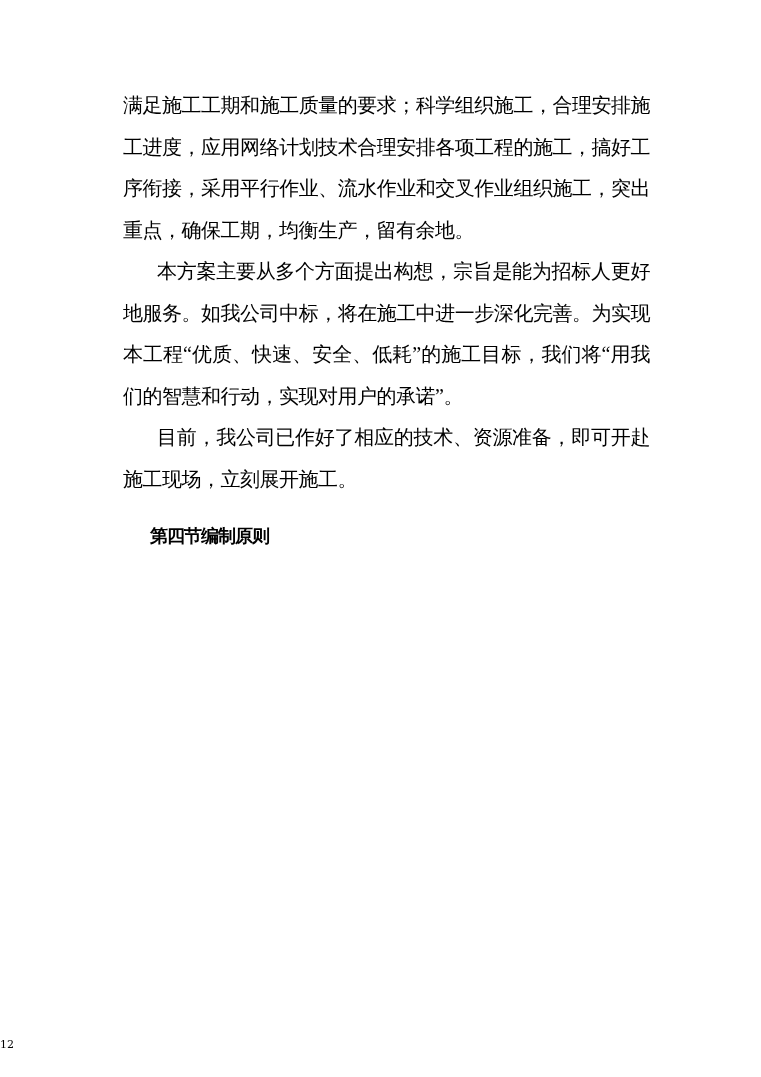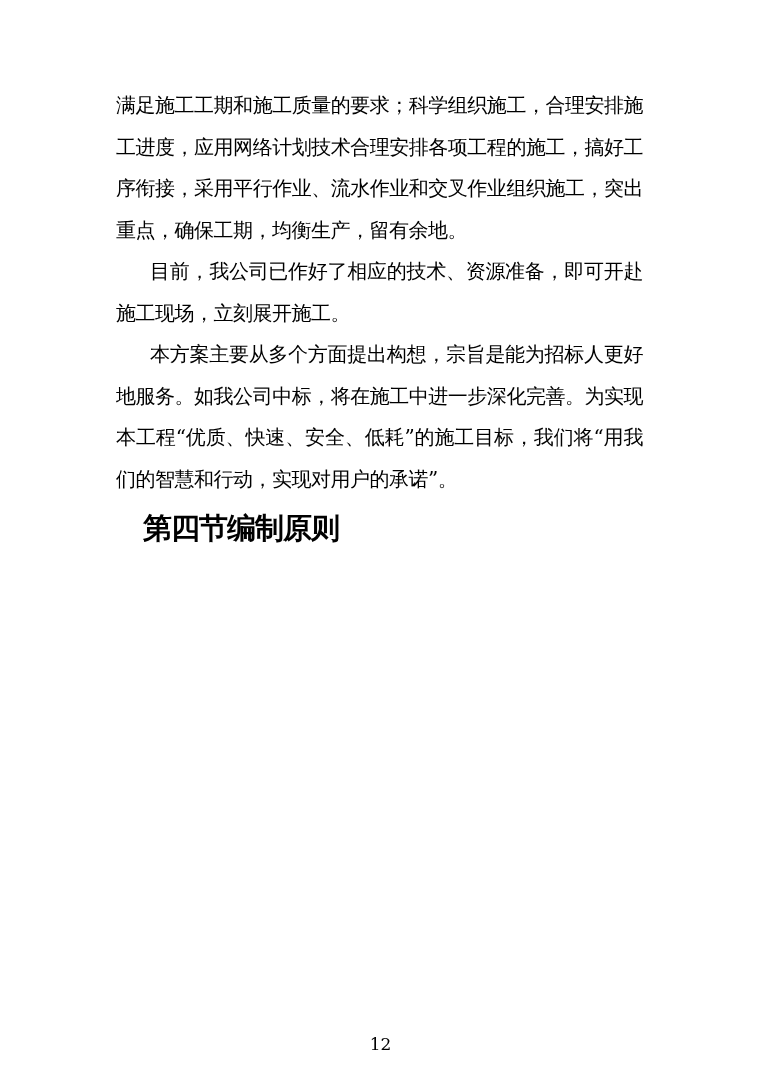--- a/index.html
+++ b/index.html
@@ -11,70 +11,71 @@
     position: relative;
     width: 761px;
     height: 1077px;
     background: #ffffff;
     overflow: hidden;
     font-family: "DejaVu Serif", "Liberation Serif", serif;
     color: #000000;
   }
   .body-text {
     position: absolute;
-    left: 116px;
+    left: 123px;
     top: 85px;
     width: 527px;
     font-size: 20px;
     line-height: 41.5px;
     letter-spacing: -0.5px;
     text-align: justify;
     text-justify: inter-character;
+    font-family: Liberation Serif, serif;
   }
   .body-text p {
     margin: 0;
     padding: 0;
   }
   .body-text p.indent {
     text-indent: 34px;
   }
   .section-heading {
-    font-size: 29px;
+    font-size: 18px;
     font-weight: 700;
     line-height: 42px;
     letter-spacing: -1px;
-    margin: 7px 0 35px 27px;
+    margin: 15px 0 35px 27px;
     text-align: left;
     text-indent: 0;
   }
   .page-footer {
     position: absolute;
     left: 0;
     right: 0;
     top: 1036px;
-    text-align: center;
-    font-size: 17px;
+    text-align: left;
+    font-size: 11px;
     line-height: 17px;
     letter-spacing: 0;
   }
 </style>
 </head>
 <body>
 
 <div class="page">
 
   <div class="body-text">
 
     <p>满足施工工期和施工质量的要求；科学组织施工，合理安排施工进度，应用网络计划技术合理安排各项工程的施工，搞好工序衔接，采用平行作业、流水作业和交叉作业组织施工，突出重点，确保工期，均衡生产，留有余地。</p>
 
 
 
+    <p class="indent">本方案主要从多个方面提出构想，宗旨是能为招标人更好地服务。如我公司中标，将在施工中进一步深化完善。为实现本工程“优质、快速、安全、低耗”的施工目标，我们将“用我们的智慧和行动，实现对用户的承诺”。</p>
+
     <p class="indent">目前，我公司已作好了相应的技术、资源准备，即可开赴施工现场，立刻展开施工。</p>
-
-    <p class="indent">本方案主要从多个方面提出构想，宗旨是能为招标人更好地服务。如我公司中标，将在施工中进一步深化完善。为实现本工程“优质、快速、安全、低耗”的施工目标，我们将“用我们的智慧和行动，实现对用户的承诺”。</p>
 
     <h2 class="section-heading">第四节编制原则</h2>
 
 
 
   </div>
 
   <div class="page-footer">12</div>
 
 </div>

